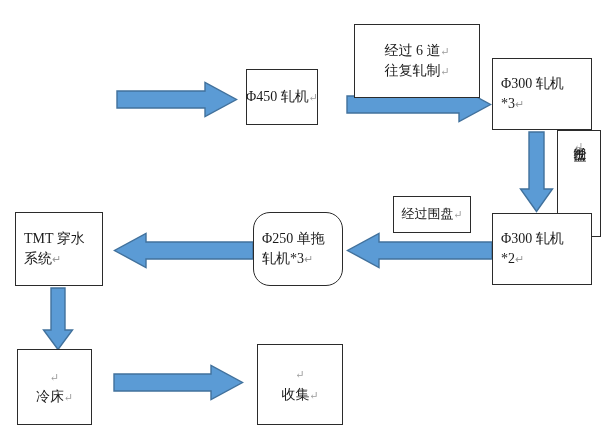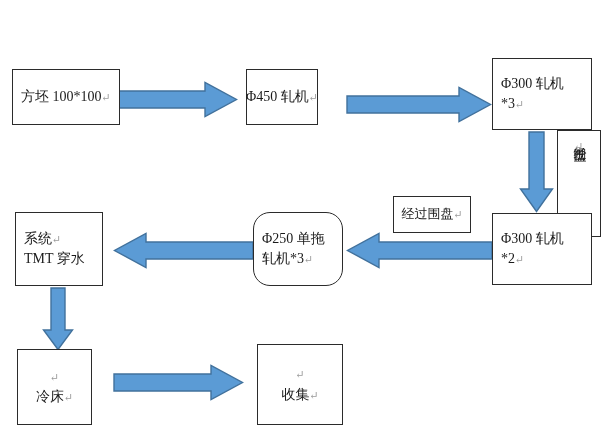--- a/index.html
+++ b/index.html
@@ -25,21 +25,21 @@
     flex-direction: column;
     justify-content: center;
     line-height: 1.45;
     font-size: 14px;
     z-index: 5;
   }
   .node .ln {
     display: block;
     white-space: pre;
   }
-  .node.pad-l .ln { padding-left: 8px; }
+  .node.pad-l .ln { padding-left: 8px; font-family: Liberation Serif, serif; }
   .node.ctr { align-items: center; text-align: center; }
   .node.ctr .ln { text-align: center; }
   .ret {
     color: #9a9a9a;
     font-size: 11px;
     vertical-align: baseline;
   }
   
   .node.vert {
     writing-mode: vertical-rl;
@@ -55,28 +55,29 @@
     position: absolute;
     z-index: 2;
   }
   .arrow svg { display: block; width: 100%; height: 100%; }
 </style>
 </head>
 <body>
 
 <div id="canvas">
 
-  <div class="node pad-l" style="left:12px; top:69px; width:108px; height:56px;">
-    <span class="ln"><span>方坯 100*100</span><span class="ret">↵</span></span>
-  </div>
 
   <div class="node ctr" style="left:246px; top:69px; width:72px; height:56px;">
     <span class="ln"><span>Φ450 轧机</span><span class="ret">↵</span></span>
   </div>
 
+  <div class="node ctr" style="left:354px; top:24px; width:126px; height:74px;">
+    <span class="ln"><span>经过 6 道</span><span class="ret">↵</span></span>
+    <span class="ln"><span>往复轧制</span><span class="ret">↵</span></span>
+  </div>
 
   <div class="node pad-l" style="left:492px; top:58px; width:100px; height:72px;">
     <span class="ln"><span>Φ300 轧机</span></span>
     <span class="ln"><span>*3</span><span class="ret">↵</span></span>
   </div>
 
   <div class="node vert" style="left:557px; top:130px; width:44px; height:107px; font-size:13px;">
     <span class="ln"><span>经围盘</span><span class="ret">↵</span></span>
   </div>
 
@@ -88,22 +89,22 @@
   <div class="node ctr" style="left:393px; top:196px; width:78px; height:37px; font-size:13px;">
     <span class="ln"><span>经过围盘</span><span class="ret">↵</span></span>
   </div>
 
   <div class="node pad-l" style="left:253px; top:212px; width:90px; height:74px;border-radius:17px;">
     <span class="ln"><span>Φ250 单拖</span></span>
     <span class="ln"><span>轧机*3</span><span class="ret">↵</span></span>
   </div>
 
   <div class="node pad-l" style="left:15px; top:212px; width:88px; height:74px;">
+    <span class="ln"><span>TMT 穿水</span></span>
     <span class="ln"><span>系统</span><span class="ret">↵</span></span>
-    <span class="ln"><span>TMT 穿水</span></span>
   </div>
 
   <div class="node ctr" style="left:17px; top:349px; width:75px; height:76px;">
     <span class="ln"><span></span><span class="ret">↵</span></span>
     <span class="ln"><span>冷床</span><span class="ret">↵</span></span>
   </div>
 
   <div class="node ctr" style="left:257px; top:344px; width:86px; height:81px;">
     <span class="ln"><span></span><span class="ret">↵</span></span>
     <span class="ln"><span>收集</span><span class="ret">↵</span></span>

